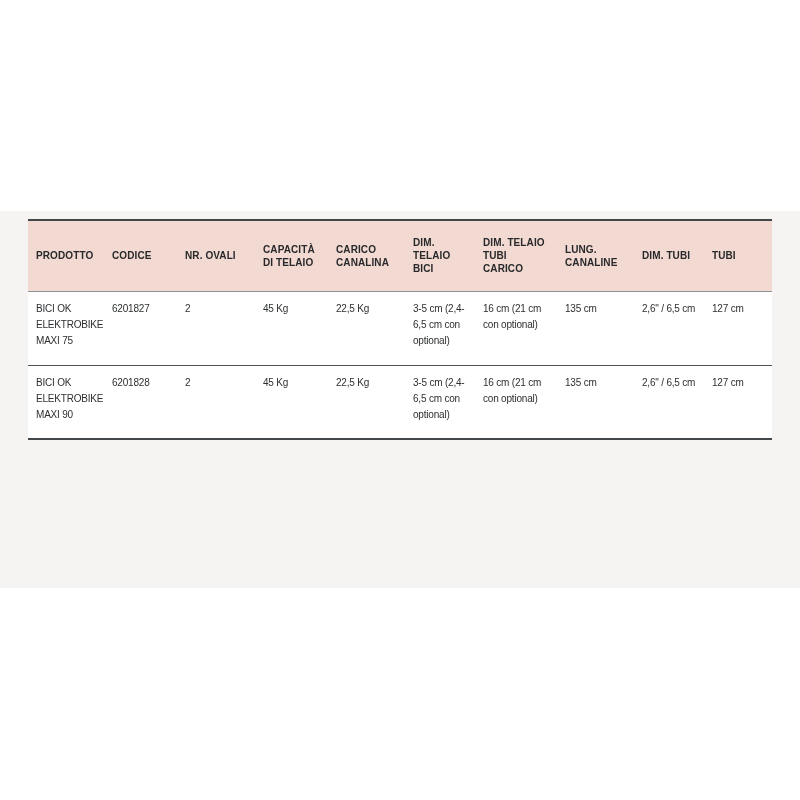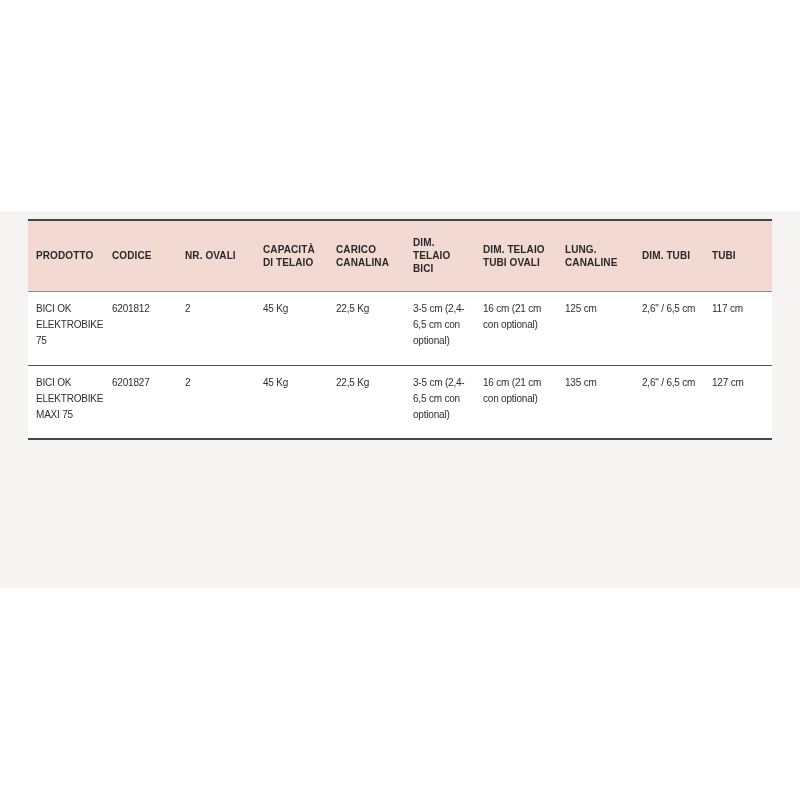--- a/index.html
+++ b/index.html
@@ -92,42 +92,42 @@
         <col style="width:68px">
       </colgroup>
       <thead>
         <tr>
           <th>PRODOTTO</th>
           <th>CODICE</th>
           <th>NR. OVALI</th>
           <th>CAPACITÀ DI TELAIO</th>
           <th>CARICO CANALINA</th>
           <th>DIM. TELAIO BICI</th>
-          <th>DIM. TELAIO TUBI OVALI</th>
+          <th>DIM. TELAIO TUBI CARICO</th>
           <th>LUNG. CANALINE</th>
           <th>DIM. TUBI</th>
           <th>TUBI</th>
         </tr>
       </thead>
       <tbody>
         <tr>
-          <td>BICI OK ELEKTROBIKE 75</td>
-          <td>6201812</td>
+          <td>BICI OK ELEKTROBIKE MAXI 75</td>
+          <td>6201827</td>
           <td>2</td>
           <td>45 Kg</td>
           <td>22,5 Kg</td>
           <td>3-5 cm (2,4-6,5 cm con optional)</td>
           <td>16 cm (21 cm con optional)</td>
-          <td>125 cm</td>
+          <td>135 cm</td>
           <td>2,6" / 6,5 cm</td>
-          <td>117 cm</td>
+          <td>127 cm</td>
         </tr>
         <tr>
-          <td>BICI OK ELEKTROBIKE MAXI 75</td>
-          <td>6201827</td>
+          <td>BICI OK ELEKTROBIKE MAXI 90</td>
+          <td>6201828</td>
           <td>2</td>
           <td>45 Kg</td>
           <td>22,5 Kg</td>
           <td>3-5 cm (2,4-6,5 cm con optional)</td>
           <td>16 cm (21 cm con optional)</td>
           <td>135 cm</td>
           <td>2,6" / 6,5 cm</td>
           <td>127 cm</td>
         </tr>
       </tbody>

